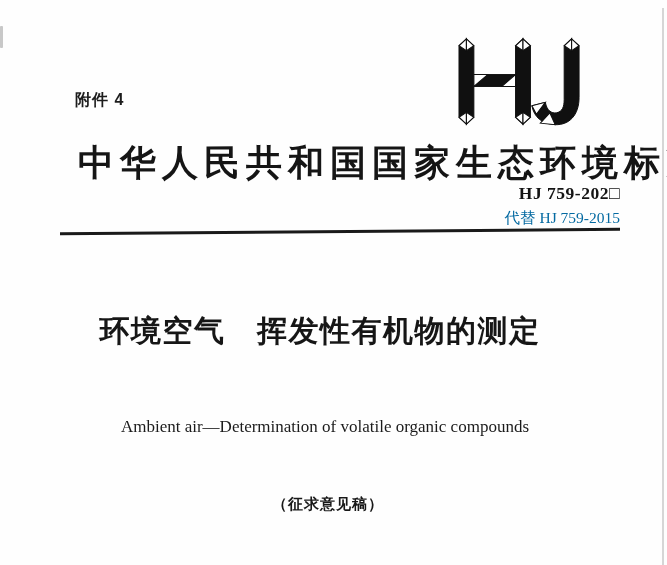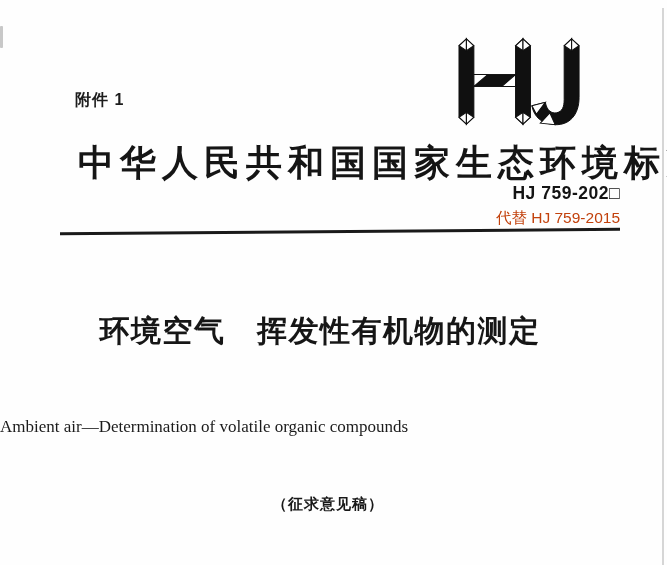--- a/index.html
+++ b/index.html
@@ -70,34 +70,34 @@
     font-weight: 700;
     letter-spacing: 6px;
     white-space: nowrap;
     color: #151515;
   }
   .meta {
     position: absolute;
     right: 47px;
     top: 183px;
     text-align: right;
-    font-family: Liberation Sans, sans-serif;
+    font-family: Liberation Serif, serif;
     margin-left: 20px;
   }
   .std-no {
     font-size: 17.5px;
     font-weight: 700;
     letter-spacing: 0.5px;
     color: #141414;
   }
   .replaces {
     margin-top: 4px;
     font-size: 15.5px;
     font-weight: 500;
-    color: #c2410c;
+    color: #0369a1;
   }
   .rule {
     position: absolute;
     left: 60px;
     top: 230px;
     width: 560px;
     height: 2.5px;
     background: #1a1a1a;
     transform: rotate(-0.45deg);
   }
@@ -111,21 +111,21 @@
     font-size: 30px;
     font-weight: 700;
     line-height: 40px;
     letter-spacing: 1.5px;
     color: #161616;
   }
   .title-en1, .title-en2 {
     position: absolute;
     left: 0;
     width: 529px;
-    text-align: left;
+    text-align: right;
     font-family: "Liberation Serif", "DejaVu Serif", serif;
     font-size: 17px;
     color: #1b1b1b;
   }
   .title-en1 { top: 417px; }
   .title-en2 { top: 455px; }
   .draft {
     position: absolute;
     left: 0;
     top: 495px;
@@ -139,21 +139,21 @@
   }
 </style>
 </head>
 <body>
 
 <div class="page">
 
   <div class="scan-edge"></div>
   <div class="scan-speck"></div>
 
-  <div class="attachment">附件 1</div>
+  <div class="attachment">附件 4</div>
 
   <div class="hj-logo">
     <svg viewBox="0 0 132 88" xmlns="http://www.w3.org/2000/svg">
       <g fill="#101010" stroke="#101010" stroke-width="1" stroke-linejoin="miter">
         <path d="M2,8 L9.5,1 L17,8 L17,80 L9.5,87 L2,80 Z"></path>
         <path d="M59,8 L66.5,1 L74,8 L74,80 L66.5,87 L59,80 Z"></path>
         <rect x="17" y="37" width="42" height="12"></rect>
         <path d="M108,8 L115.5,1 L123,8 L123,60 C123,78 113,88 99,87.5 C86,87 77.5,80 75.5,68.5 L89,65 C90.5,73 95,76.5 100.5,75.5 C106,74.3 108,70 108,62 Z"></path>
       </g>
       <g fill="#ffffff" stroke="#101010" stroke-width="1.1" stroke-linejoin="miter">

